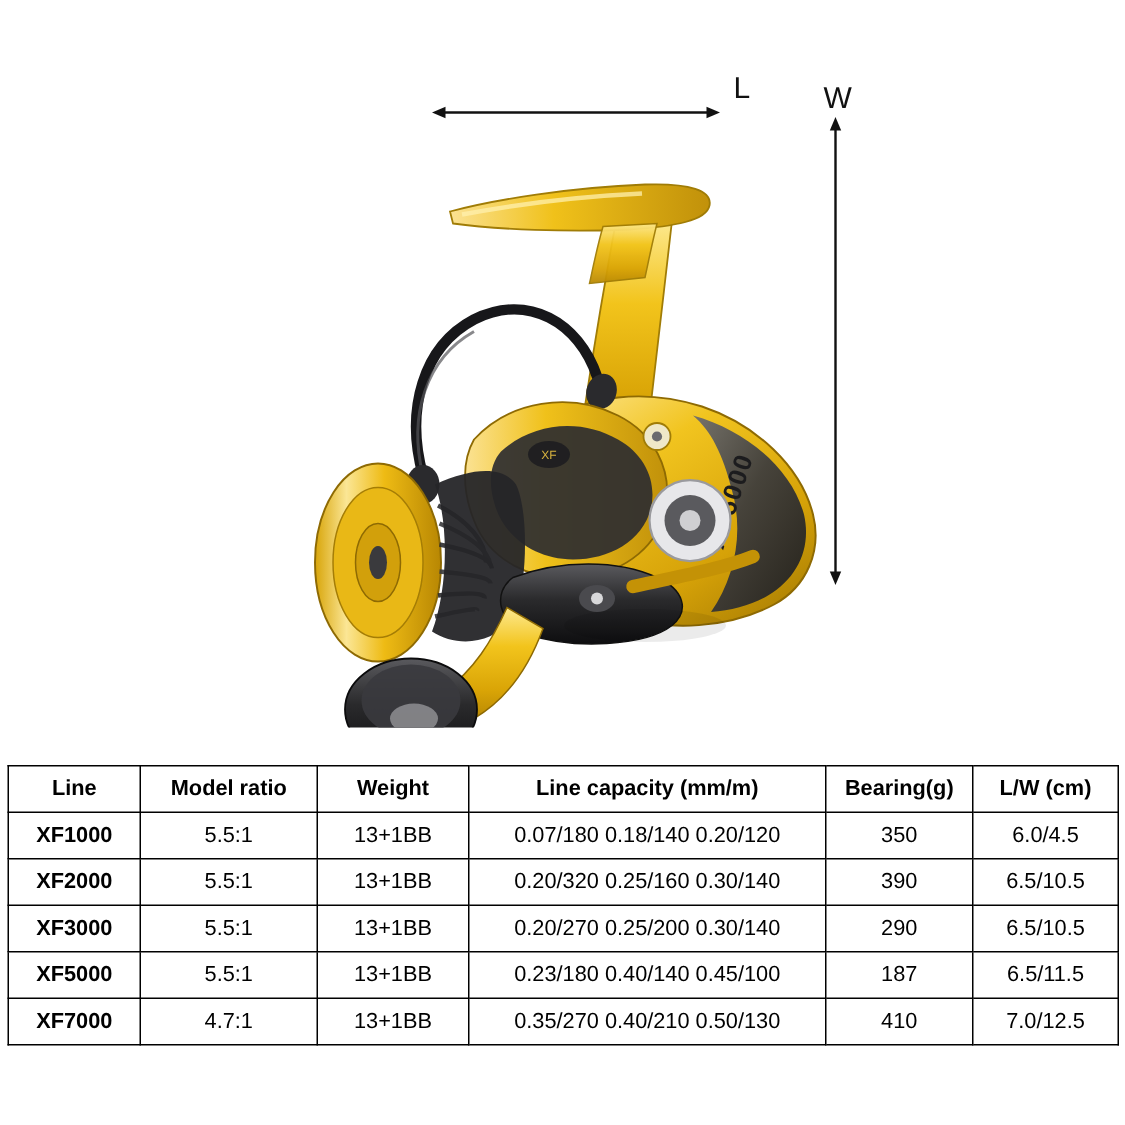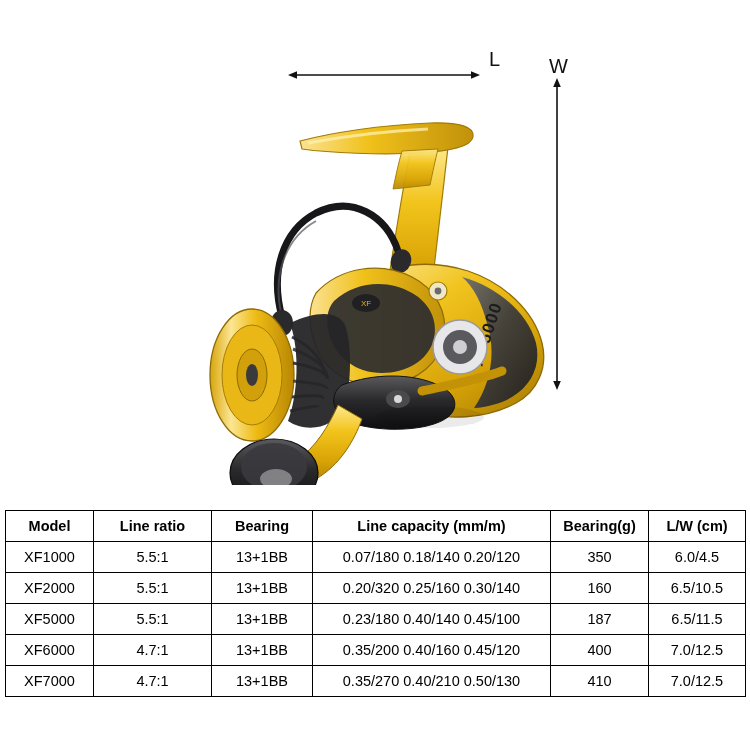--- a/index.html
+++ b/index.html
@@ -80,21 +80,21 @@
     padding: 4px 2px;
     height: 22px;
     line-height: 1.15;
     white-space: nowrap;
     overflow: hidden;
   }
   table.spec th {
     font-weight: bold;
   }
   table.spec td.model {
-    font-weight: normal;
+    font-weight: bold;
     margin-top: 33px;
   }
   col.c-model { width: 88px; }
   col.c-gear  { width: 118px; }
   col.c-bear  { width: 101px; }
   col.c-line  { width: 238px; }
   col.c-weight{ width: 98px; }
   col.c-lw    { width: 97px; }
 </style>
 </head>
@@ -231,62 +231,62 @@
     <colgroup>
       <col class="c-model">
         <col class="c-gear">
         <col class="c-bear">
       <col class="c-line">
         <col class="c-weight">
         <col class="c-lw">
     </colgroup>
     <thead>
       <tr>
-        <th>Model</th>
-        <th>Line ratio</th>
-        <th>Bearing</th>
+        <th>Line</th>
+        <th>Model ratio</th>
+        <th>Weight</th>
         <th>Line capacity (mm/m)</th>
         <th>Bearing(g)</th>
         <th>L/W (cm)</th>
       </tr>
     </thead>
     <tbody>
       <tr>
         <td class="model">XF1000</td>
         <td>5.5:1</td>
         <td>13+1BB</td>
         <td>0.07/180 0.18/140 0.20/120</td>
         <td>350</td>
         <td>6.0/4.5</td>
       </tr>
       <tr>
         <td class="model">XF2000</td>
         <td>5.5:1</td>
         <td>13+1BB</td>
         <td>0.20/320 0.25/160 0.30/140</td>
-        <td>160</td>
+        <td>390</td>
+        <td>6.5/10.5</td>
+      </tr>
+      <tr>
+        <td class="model">XF3000</td>
+        <td>5.5:1</td>
+        <td>13+1BB</td>
+        <td>0.20/270 0.25/200 0.30/140</td>
+        <td>290</td>
         <td>6.5/10.5</td>
       </tr>
       <tr>
         <td class="model">XF5000</td>
         <td>5.5:1</td>
         <td>13+1BB</td>
         <td>0.23/180 0.40/140 0.45/100</td>
         <td>187</td>
         <td>6.5/11.5</td>
       </tr>
       <tr>
-        <td class="model">XF6000</td>
-        <td>4.7:1</td>
-        <td>13+1BB</td>
-        <td>0.35/200 0.40/160 0.45/120</td>
-        <td>400</td>
-        <td>7.0/12.5</td>
-      </tr>
-      <tr>
         <td class="model">XF7000</td>
         <td>4.7:1</td>
         <td>13+1BB</td>
         <td>0.35/270 0.40/210 0.50/130</td>
         <td>410</td>
         <td>7.0/12.5</td>
       </tr>
     </tbody>
   </table>
 </div>

